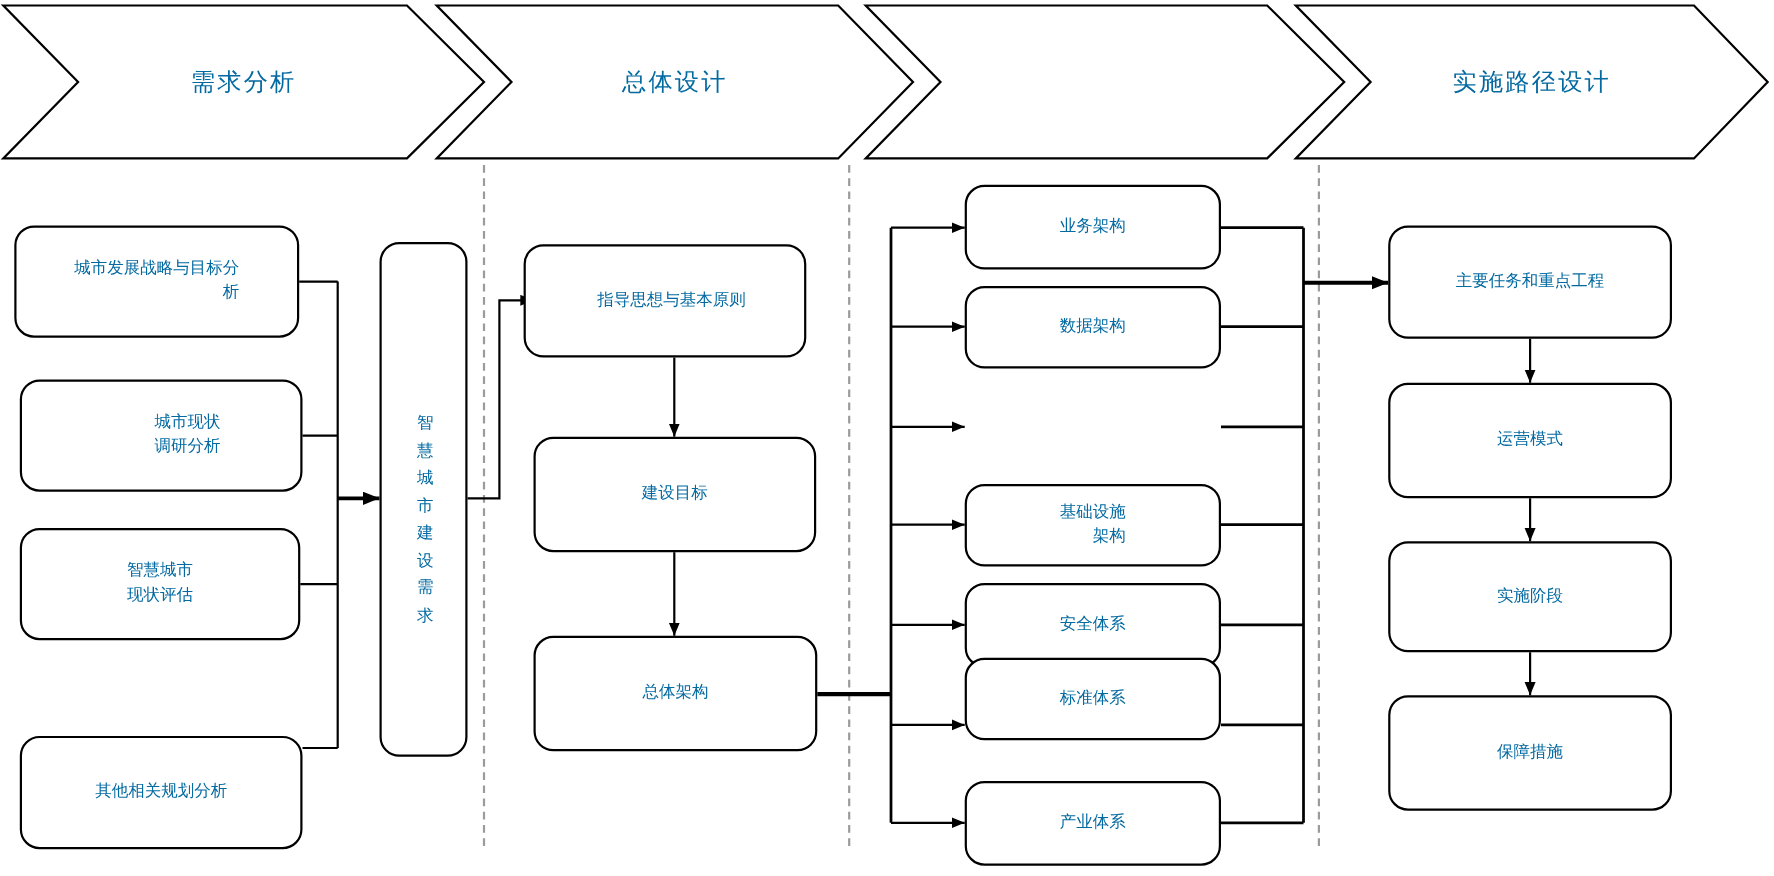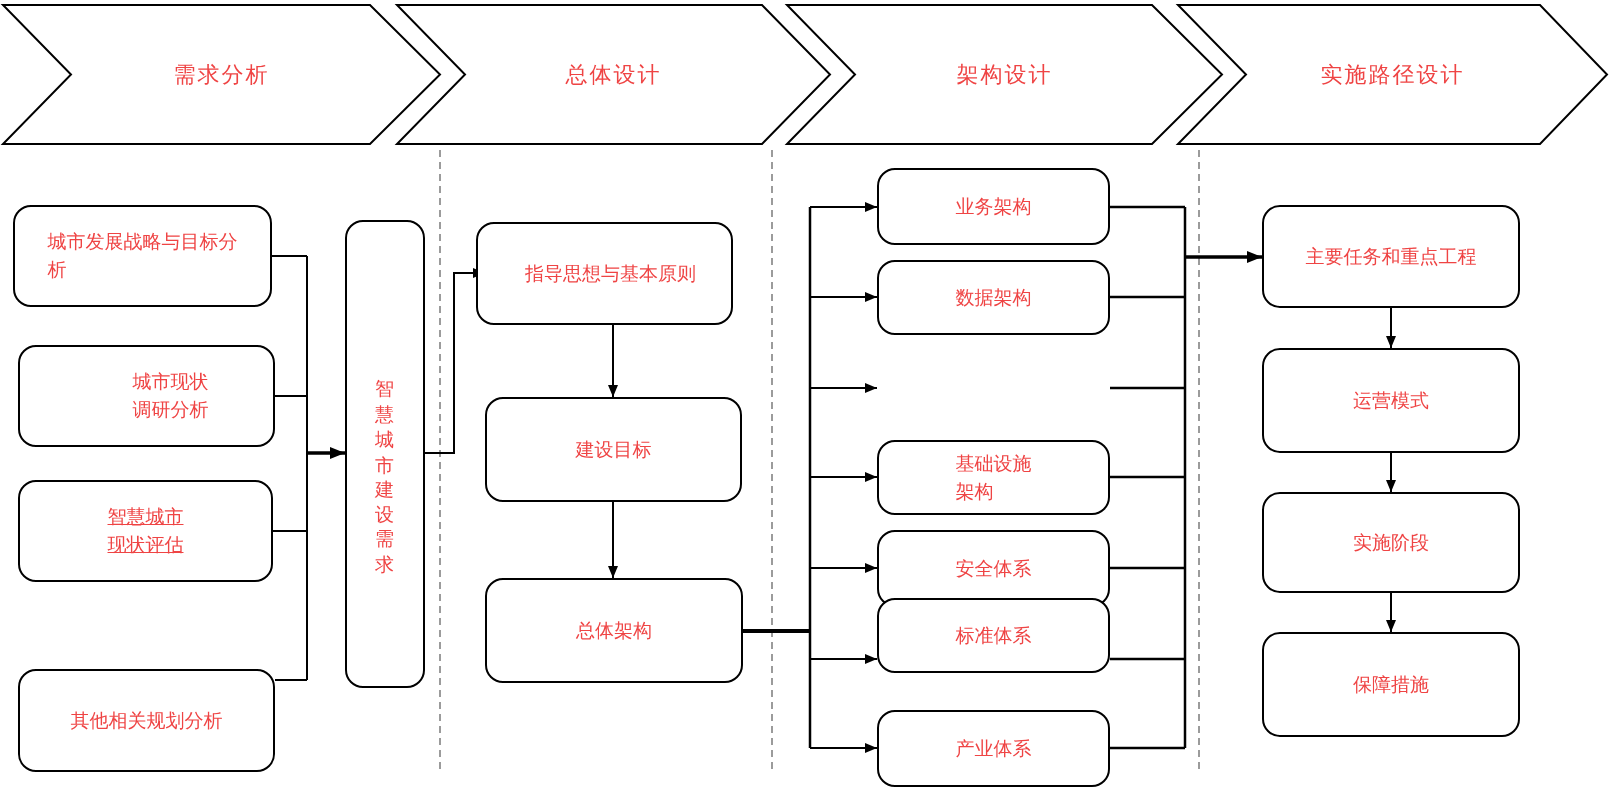--- a/index.html
+++ b/index.html
@@ -6,21 +6,21 @@
     margin: 0;
     padding: 0;
     background: #ffffff;
   }
   .stage {
     position: relative;
     width: 1613px;
     height: 796px;
     background: #ffffff;
     font-family: "Liberation Serif", "DejaVu Serif", serif;
-    color: #ef4444;
+    color: #0369a1;
     overflow: hidden;
   }
   .stage svg.wires {
     position: absolute;
     left: 0;
     top: 0;
     width: 100%;
     height: 100%;
   }
   .phase-label {
@@ -36,22 +36,22 @@
   }
   .node {
     position: absolute;
     box-sizing: border-box;
     background: #ffffff;
     border: 2px solid #000000;
     border-radius: 18px;
     display: flex;
     align-items: center;
     justify-content: center;
-    text-align: left;
-    font-size: 19px;
+    text-align: right;
+    font-size: 15px;
     line-height: 1.45;
     white-space: pre-line;
   }
   .node--vertical {
     writing-mode: vertical-rl;
     letter-spacing: 25px;
     line-height: 1;
     padding-top: 20px;
   }
 </style>
@@ -109,28 +109,27 @@
 
     <line x1="1185" y1="257" x2="1262" y2="257" stroke="#000000" stroke-width="3.5" marker-end="url(#ah-lg)"></line>
 
     <line x1="1391" y1="308" x2="1391" y2="348" stroke="#000000" stroke-width="2" marker-end="url(#ah)"></line>
     <line x1="1391" y1="453" x2="1391" y2="492" stroke="#000000" stroke-width="2" marker-end="url(#ah)"></line>
     <line x1="1391" y1="593" x2="1391" y2="632" stroke="#000000" stroke-width="2" marker-end="url(#ah)"></line>
   </svg>
 
   <div class="phase-label" style="left:3px;   width:437px;">需求分析</div>
   <div class="phase-label" style="left:397px; width:433px;">总体设计</div>
-  <div class="phase-label" style="left:787px; width:435px;">架构设计</div>
   <div class="phase-label" style="left:1178px;width:429px;">实施路径设计</div>
 
   <div class="node" style="left:13px; top:205px; width:259px; height:102px;">城市发展战略与目标分
 析</div>
   <div class="node" style="left:18px; top:345px; width:257px; height:102px;padding-left:48px;">城市现状
 调研分析</div>
-  <div class="node" style="left:18px; top:480px; width:255px; height:102px;text-decoration:underline;">智慧城市
+  <div class="node" style="left:18px; top:480px; width:255px; height:102px;">智慧城市
 现状评估</div>
   <div class="node" style="left:18px; top:630px; width:257px; height:103px;margin-top:39px;">其他相关规划分析</div>
 
   <div class="node node--vertical" style="left:345px; top:220px; width:80px; height:468px;">智慧城市建设需求</div>
 
   <div class="node" style="left:476px; top:222px; width:257px; height:103px;padding-left:12px;">指导思想与基本原则</div>
   <div class="node" style="left:485px; top:397px; width:257px; height:105px;">建设目标</div>
   <div class="node" style="left:485px; top:578px; width:258px; height:105px;">总体架构</div>
 
   <div class="node" style="left:877px; top:168px; width:233px; height:77px;">业务架构</div>

